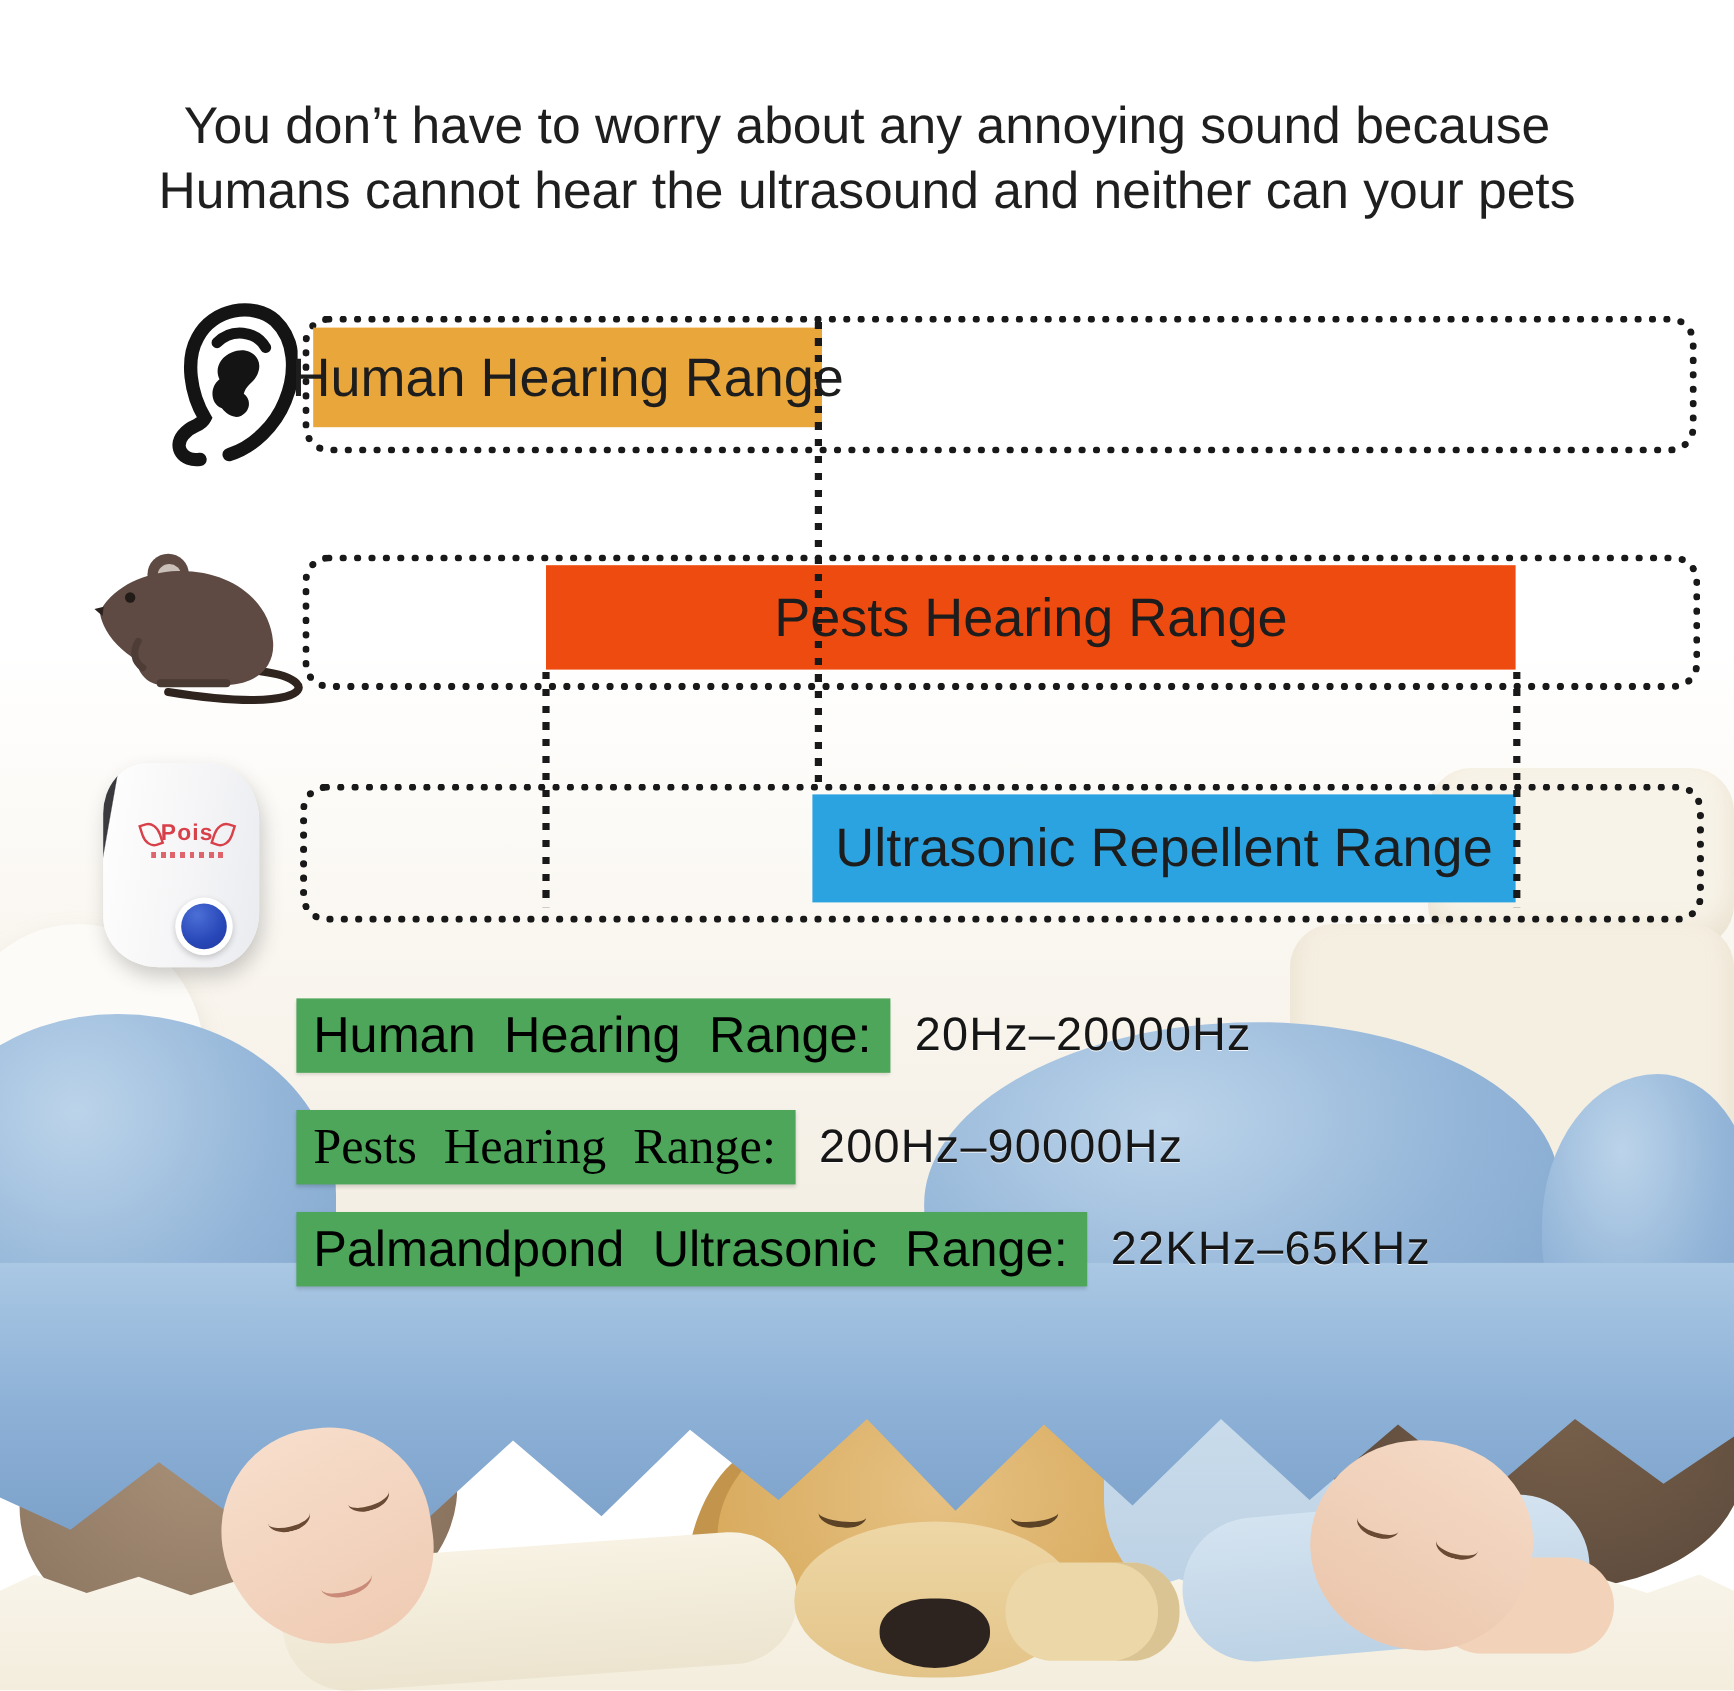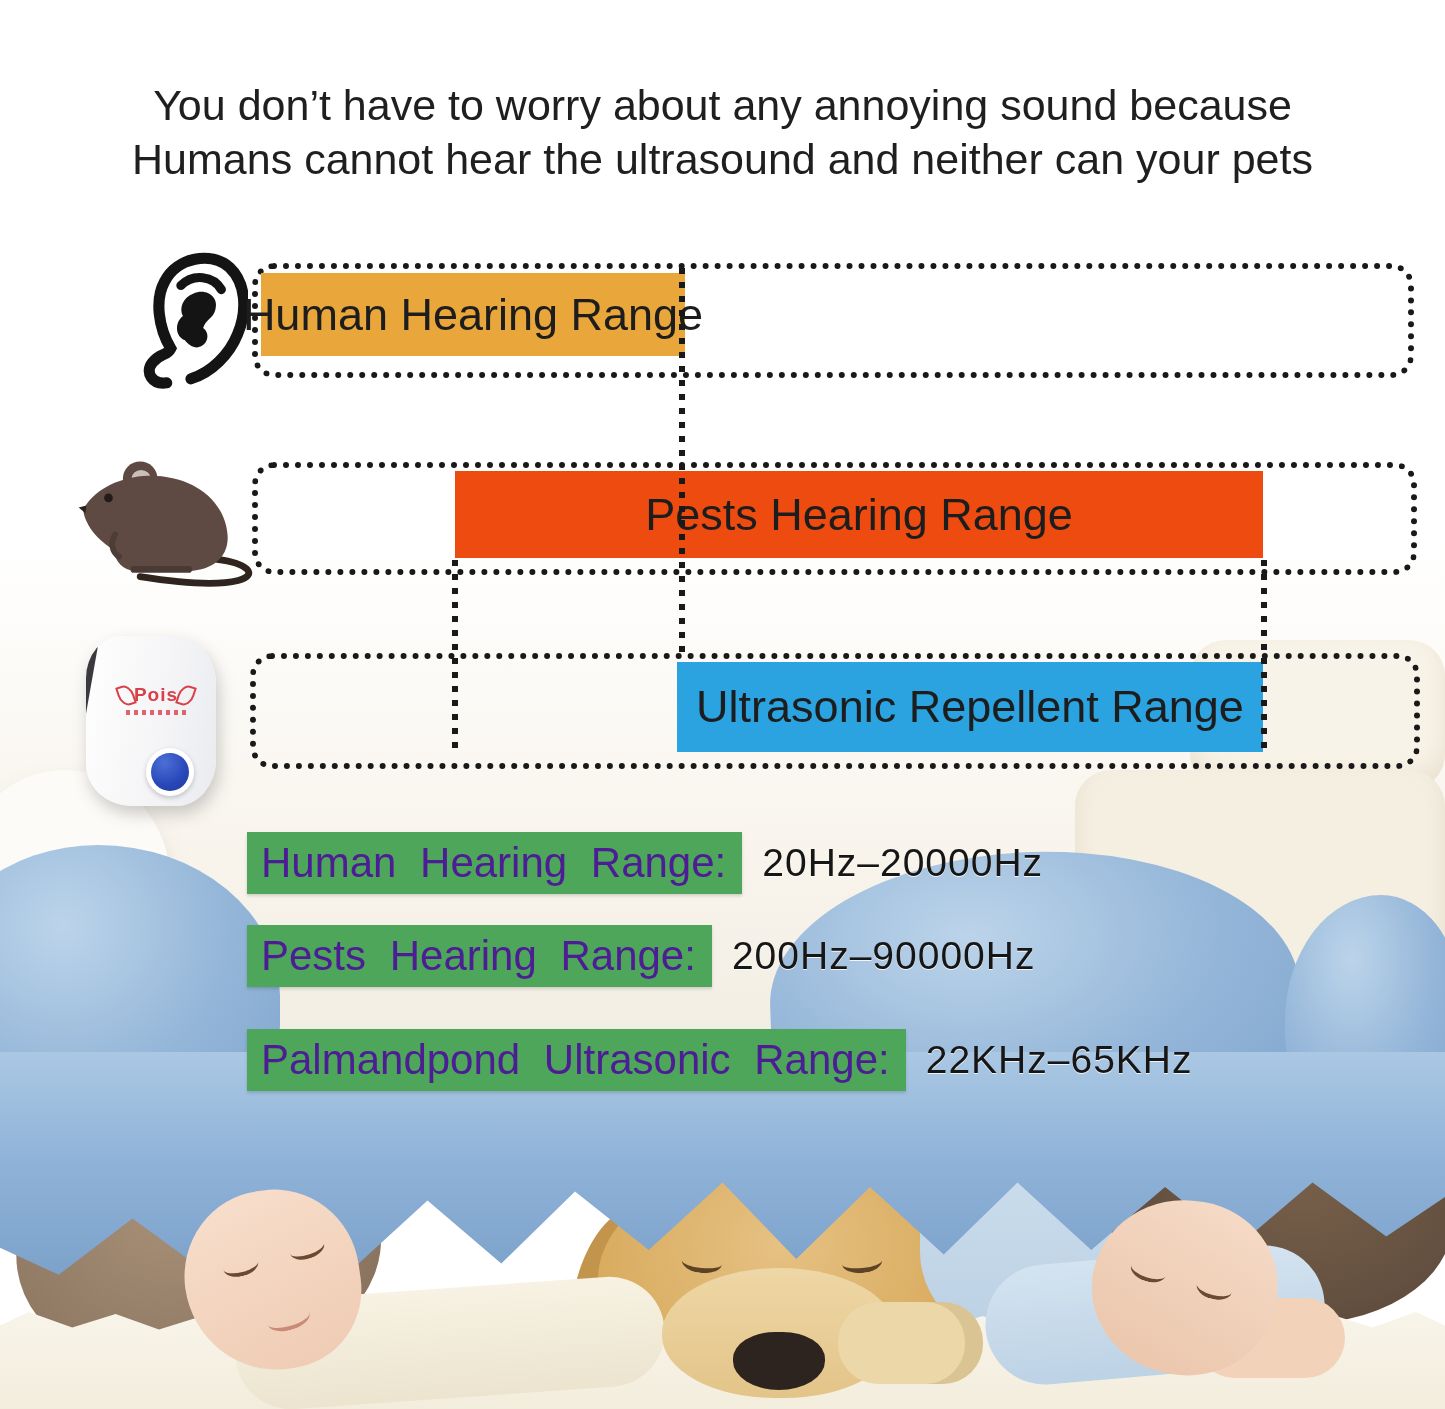--- a/index.html
+++ b/index.html
@@ -102,22 +102,22 @@
   .leaf.l{transform:rotate(-18deg);}
   .leaf.r{transform:rotate(18deg) scaleX(-1);}
   .device-sub{position:absolute;left:40px;top:74px;width:60px;height:5px;z-index:2;
     background:repeating-linear-gradient(90deg,#d8404a 0 4px,transparent 4px 8px);opacity:.8;}
   .device-btn{position:absolute;left:60px;top:112px;width:48px;height:48px;border-radius:50%;
     background:#fff;box-shadow:0 2px 5px rgba(0,0,0,.2);z-index:2;}
   .device-btn::after{content:"";position:absolute;left:5px;top:5px;width:38px;height:38px;border-radius:50%;
     background:radial-gradient(circle at 35% 25%,#4b6fd6 0%,#2847b8 60%,#203a9e 100%);}
   
   .legend-row{position:absolute;left:247px;height:62px;display:flex;align-items:center;z-index:15;white-space:nowrap;}
-  .lr1{top:832px;} .lr2{top:925px;} .lr3{top:1010px;margin-top:19px;}
-  .legend-chip{color:#4c1d95;font-size:42px;line-height:62px;padding:0 16px 0 14px;
+  .lr1{top:832px;} .lr2{top:925px;} .lr3{top:1010px;}
+  .legend-chip{color:#000000;font-size:42px;line-height:62px;padding:0 16px 0 14px;
     word-spacing:12px;box-shadow:0 2px 3px rgba(0,0,0,.15);}
   .legend-value{margin-left:20px;font-size:39px;color:#161616;letter-spacing:1px;
     text-shadow:0 1px 0 rgba(255,255,255,.8);}
 </style>
 </head>
 <body>
 
 <div class="stage">
 
   <div class="photo">
@@ -209,21 +209,21 @@
   </div>
   <div class="vline vlineA"></div>
   <div class="vline vlineB"></div>
   <div class="vline vlineC"></div>
 
   <div class="legend-row lr1">
     <span class="legend-chip" style="background: rgb(77, 166, 89);">Human Hearing Range:</span>
     <span class="legend-value">20Hz–20000Hz</span>
   </div>
   <div class="legend-row lr2">
-    <span class="legend-chip" style="background: rgb(77, 166, 89);">Pests Hearing Range:</span>
+    <span class="legend-chip" style="background: rgb(77, 166, 89); font-family: Liberation Serif, serif;">Pests Hearing Range:</span>
     <span class="legend-value">200Hz–90000Hz</span>
   </div>
   <div class="legend-row lr3">
     <span class="legend-chip" style="background: rgb(77, 166, 89);">Palmandpond Ultrasonic Range:</span>
     <span class="legend-value">22KHz–65KHz</span>
   </div>
 
 </div>
 
 </body></html>

